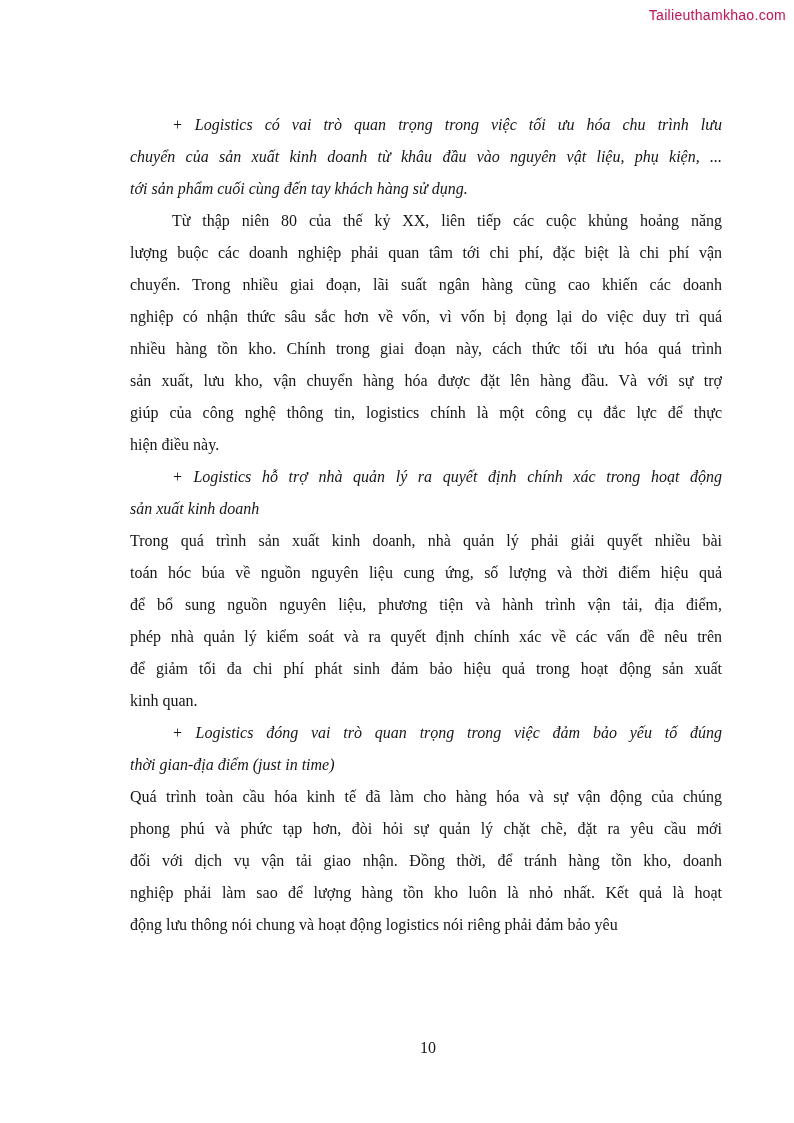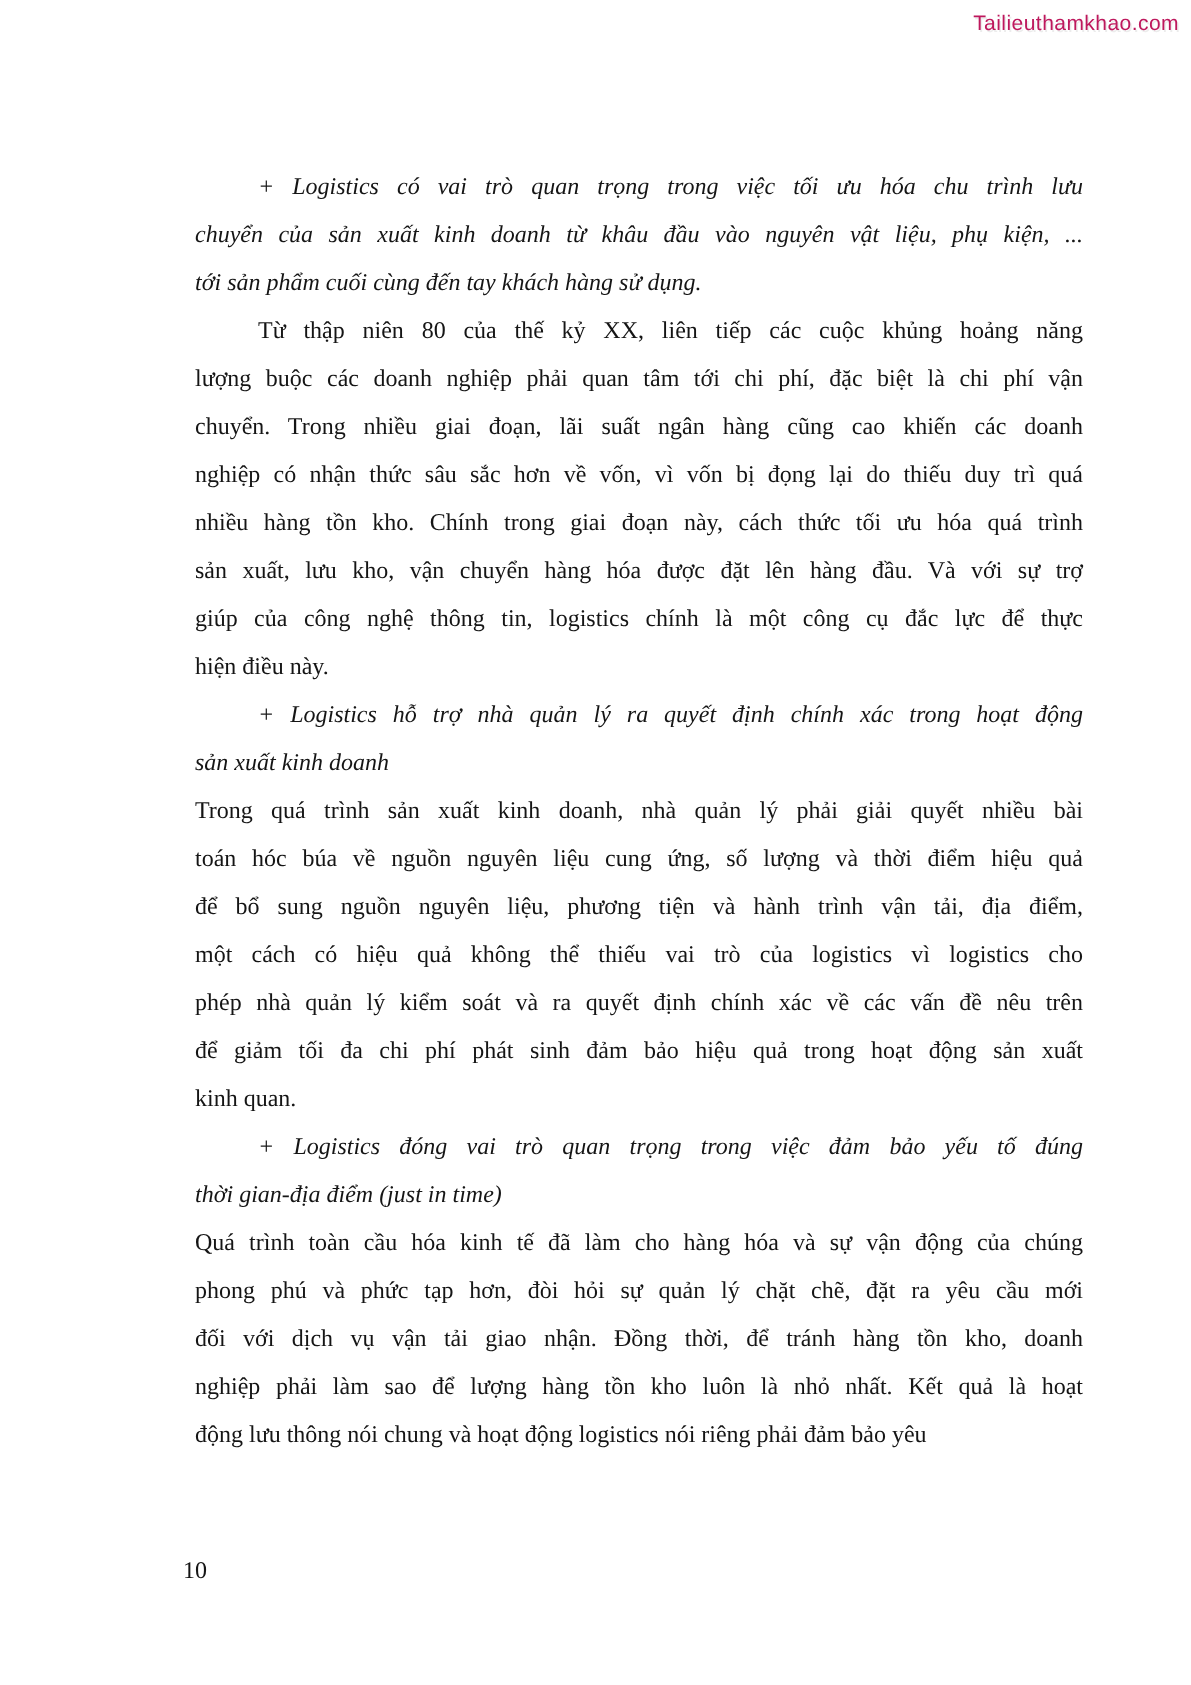--- a/index.html
+++ b/index.html
@@ -43,59 +43,58 @@
     height: 32px;
     overflow: visible;
   }
   .line.para-last {
     text-align: left;
     text-align-last: left;
   }
   .line.indent { text-indent: 42px; }
   .page-footer {
     position: absolute;
-    left: 122px;
+    left: 132px;
     top: 1036px;
     width: 592px;
-    text-align: left;
+    text-align: center;
     font-size: 16px;
     line-height: 24px;
   }
 </style>
 </head>
 <body>
 
 <div class="page">
   <div class="watermark">Tailieuthamkhao.com</div>
 
   <div class="content" id="content">
       <div class="para italic">
         <div class="line indent">+ Logistics có vai trò quan trọng trong việc tối ưu hóa chu trình lưu</div>
         <div class="line">chuyển của sản xuất kinh doanh từ khâu đầu vào nguyên vật liệu, phụ kiện, ...</div>
         <div class="line para-last">tới sản phẩm cuối cùng đến tay khách hàng sử dụng.</div>
       </div>
       <div class="para">
         <div class="line indent">Từ thập niên 80 của thế kỷ XX, liên tiếp các cuộc khủng hoảng năng</div>
         <div class="line">lượng buộc các doanh nghiệp phải quan tâm tới chi phí, đặc biệt là chi phí vận</div>
         <div class="line">chuyển. Trong nhiều giai đoạn, lãi suất ngân hàng cũng cao khiến các doanh</div>
-        <div class="line">nghiệp có nhận thức sâu sắc hơn về vốn, vì vốn bị đọng lại do thiếu duy trì quá</div>
+        <div class="line">nghiệp có nhận thức sâu sắc hơn về vốn, vì vốn bị đọng lại do việc duy trì quá</div>
         <div class="line">nhiều hàng tồn kho. Chính trong giai đoạn này, cách thức tối ưu hóa quá trình</div>
         <div class="line">sản xuất, lưu kho, vận chuyển hàng hóa được đặt lên hàng đầu. Và với sự trợ</div>
         <div class="line">giúp của công nghệ thông tin, logistics chính là một công cụ đắc lực để thực</div>
         <div class="line para-last">hiện điều này.</div>
       </div>
       <div class="para italic">
         <div class="line indent">+ Logistics hỗ trợ nhà quản lý ra quyết định chính xác trong hoạt động</div>
         <div class="line para-last">sản xuất kinh doanh</div>
       </div>
       <div class="para">
         <div class="line">Trong quá trình sản xuất kinh doanh, nhà quản lý phải giải quyết nhiều bài</div>
         <div class="line">toán hóc búa về nguồn nguyên liệu cung ứng, số lượng và thời điểm hiệu quả</div>
         <div class="line">để bổ sung nguồn nguyên liệu, phương tiện và hành trình vận tải, địa điểm,</div>
-        <div class="line">một cách có hiệu quả không thể thiếu vai trò của logistics vì logistics cho</div>
         <div class="line">phép nhà quản lý kiểm soát và ra quyết định chính xác về các vấn đề nêu trên</div>
         <div class="line">để giảm tối đa chi phí phát sinh đảm bảo hiệu quả trong hoạt động sản xuất</div>
         <div class="line para-last">kinh quan.</div>
       </div>
       <div class="para italic">
         <div class="line indent">+ Logistics đóng vai trò quan trọng trong việc đảm bảo yếu tố đúng</div>
         <div class="line para-last">thời gian-địa điểm (just in time)</div>
       </div>
       <div class="para">
         <div class="line">Quá trình toàn cầu hóa kinh tế đã làm cho hàng hóa và sự vận động của chúng</div>

